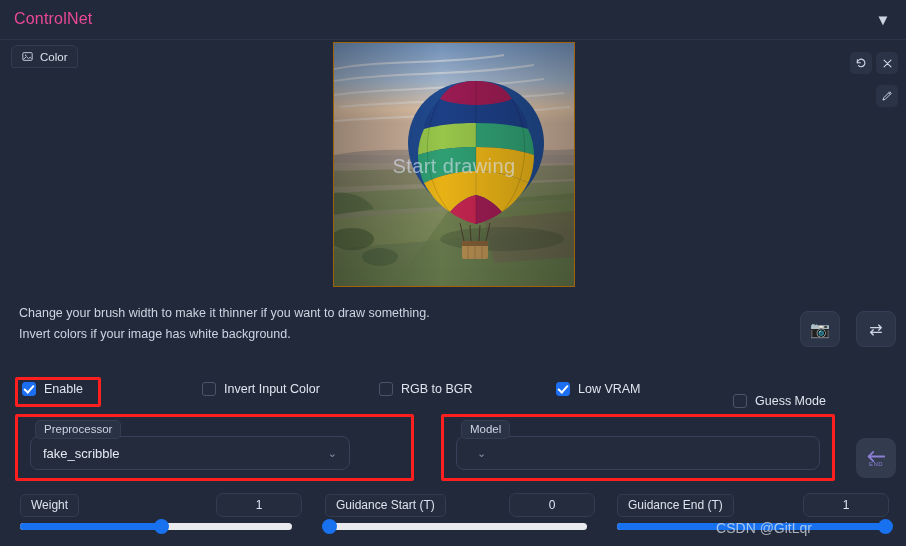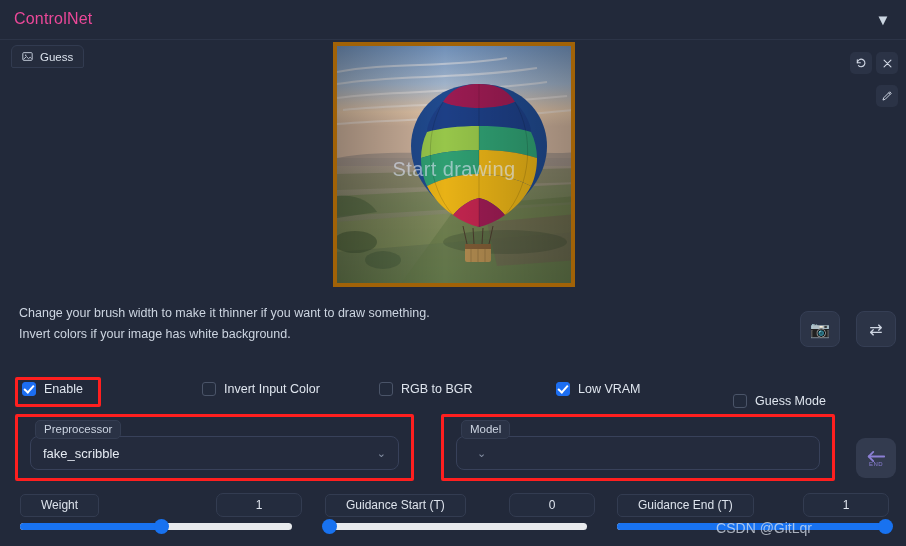--- a/index.html
+++ b/index.html
@@ -42,21 +42,21 @@
     font-size: 11.5px; color: #dbe2ec; cursor: pointer;
   }
   .tab svg { display: block; }
 
   
   .canvas-wrap {
     position: absolute; left: 333px; top: 42px;
     width: 242px; height: 245px;
     border: 1px solid #3a4considered;
   }
-  .canvas-wrap { border: 4px solid #a16207; text-decoration: underline; }
+  .canvas-wrap { border: 1px solid #a16207; text-decoration: underline; }
   .sky-img { position: absolute; inset: 0; overflow: hidden; }
 
   .overlay-text {
     position: absolute; left: 0; right: 0; top: 112px;
     text-align: center; font-size: 20px; color: rgba(215,225,240,.62);
     letter-spacing: .4px; pointer-events: none;
   }
 
   
   .icon-btn {
@@ -119,41 +119,41 @@
     position: absolute; left: 9px; top: 16px;
     height: 34px; width: 100%;
     background: #242b3d; border: 1px solid #38415a; border-radius: 8px;
     display: flex; align-items: center; padding: 0 12px;
     font-size: 13px; color: #e6ebf3; cursor: pointer;
   }
   .field .select .val { flex: 1; overflow: hidden; white-space: nowrap; text-overflow: ellipsis; }
   .caret-sm { color: #8792a6; font-size: 11px; margin-left: 8px; }
 
   #fld-pre   { left: 21px;  top: 420px; width: 387px; }
-  #fld-pre .select { width: 369px; }
+  #fld-pre .select { width: 320px; }
   #fld-model { left: 447px; top: 420px; width: 382px; }
   #fld-model .select { width: 364px; }
 
   
   #btn-end {
     position: absolute; left: 856px; top: 438px;
     width: 40px; height: 40px; border-radius: 9px;
     background: #333b4f;
     display: flex; flex-direction: column; align-items: center; justify-content: center;
     color: #8b7fd4; cursor: pointer;
   }
   #btn-end .end-label { font-size: 6px; letter-spacing: .5px; margin-top: -2px; }
 
   
   .slider-group { position: absolute; }
   .slider-group .slabel {
     position: absolute; top: 0; left: 0;
     font-size: 12px; color: #dde3ec;
     background: #242c3e; border: 1px solid #333c51;
-    border-radius: 5px; padding: 3px 20px 4px;
+    border-radius: 5px; padding: 3px 10px 4px;
   }
   .slider-group .numbox {
     position: absolute; top: -1px;
     width: 86px; height: 24px;
     background: #242c3e; border: 1px solid #333c51; border-radius: 7px;
     display: flex; align-items: center; justify-content: center;
     font-size: 12px; color: #dfe5ee; cursor: text;
   }
   .track {
     position: absolute; top: 29px; left: 0;
@@ -196,21 +196,21 @@
 
   <div class="tabs">
     <div class="tab">
       <span>
         <svg width="11" height="11" viewBox="0 0 16 16" fill="none" stroke="#c3cbd9" stroke-width="1.4">
           <rect x="1.2" y="2.4" width="13.6" height="11.2" rx="1.4"></rect>
           <circle cx="5.4" cy="6.2" r="1.1" fill="#c3cbd9" stroke="none"></circle>
           <path d="M2 12.2 6.4 8.2l3.1 2.9 2.3-2 2.2 2.1"></path>
         </svg>
       </span>
-      <span>Guess</span>
+      <span>Color</span>
     </div>
   </div>
 
   <div class="canvas-wrap">
     <div class="sky-img">
       <svg width="240" height="243" viewBox="0 0 240 243" preserveAspectRatio="none">
         <defs>
           <linearGradient id="sky" x1="0" y1="0" x2="0" y2="1">
             <stop offset="0%" stop-color="#6f8fb8"></stop>
             <stop offset="32%" stop-color="#9fb2c9"></stop>

